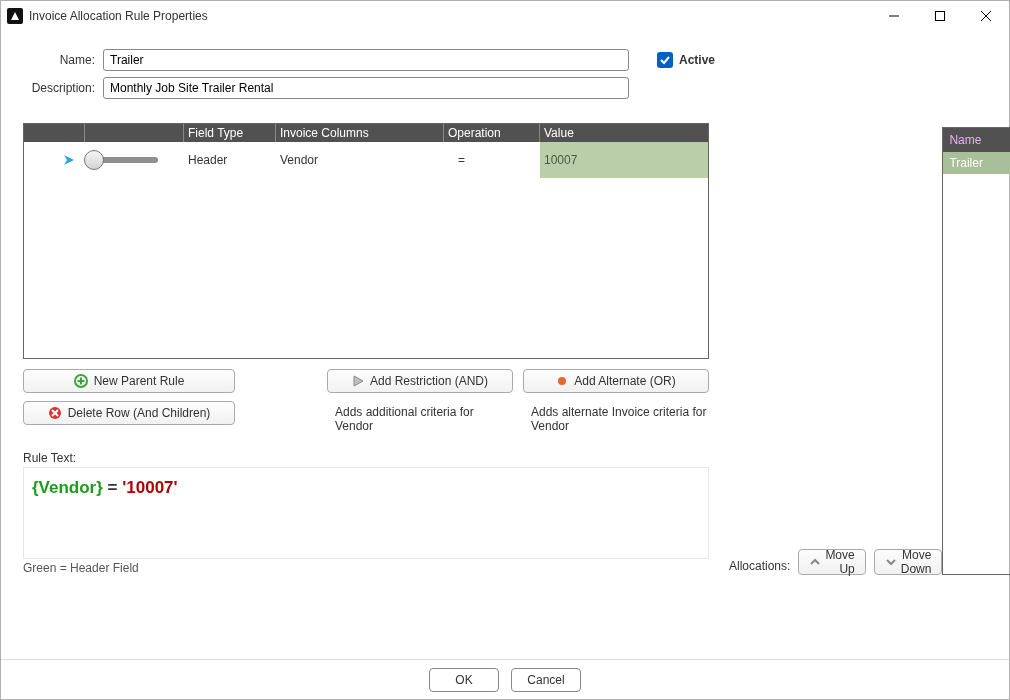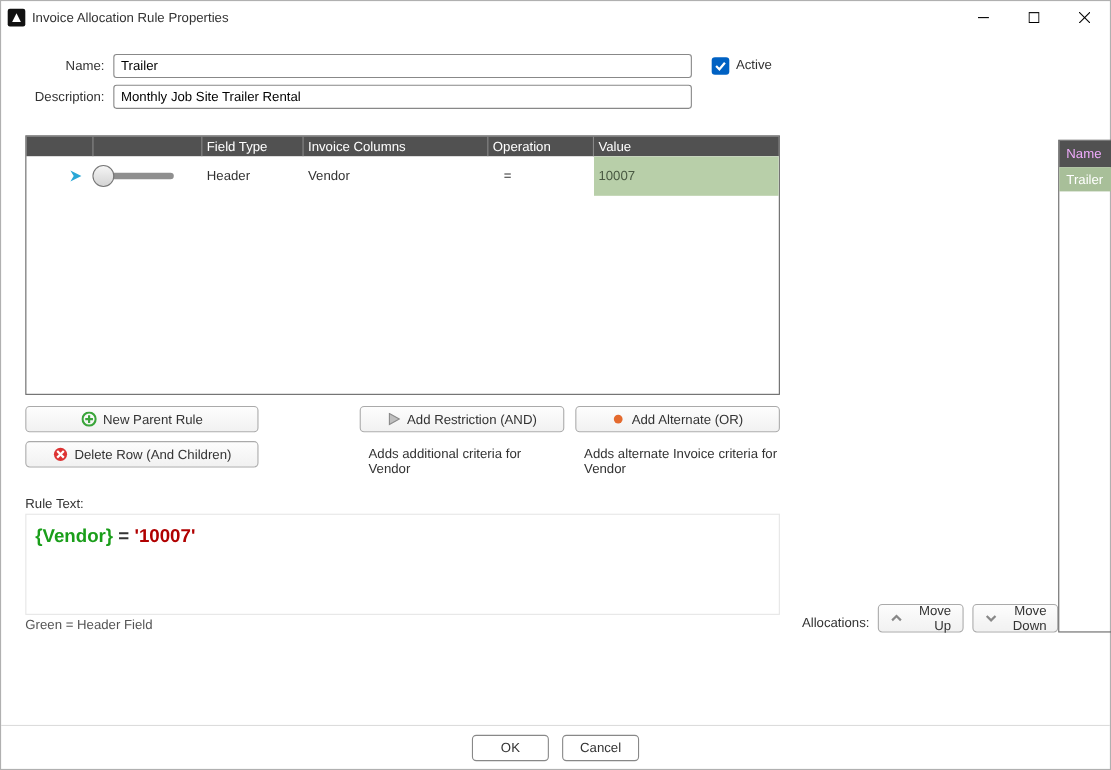--- a/index.html
+++ b/index.html
@@ -13,21 +13,21 @@
   .win-controls { display: flex; height: 100%; }
   .win-btn { width: 46px; display: flex; align-items: center; justify-content: center; }
   .win-btn svg { display: block; }
   
   .body { flex: 1 1 auto; padding: 18px 22px 0 22px; display: flex; flex-direction: column; }
   .form-row { display: flex; align-items: center; margin-bottom: 6px; }
   .form-row label { width: 80px; text-align: right; padding-right: 8px; color: #333; }
   .text-input { border: 1px solid #888; border-radius: 3px; height: 22px; padding: 2px 6px; font-size: 12px; outline: none; }
   .name-input { width: 526px; }
   .desc-input { width: 526px; }
-  .active-wrap { display: flex; margin-left: 18px; }
+  .active-wrap { display: flex; align-items: center; margin-left: 28px; font-weight: bold; }
   .chk { width: 16px; height: 16px; border-radius: 3px; background: #0061c3; display: inline-flex; align-items: center; justify-content: center; margin-right: 6px; }
   .chk svg { display: block; }
   .columns { display: flex; gap: 20px; margin-top: 18px; }
   .left-col { flex: 0 0 686px; display: flex; flex-direction: column; }
   .right-col { flex: 1 1 auto; display: flex; flex-direction: row; text-align: right; }
   
   .grid { border: 1px solid #666; height: 236px; background: #fff; display: flex; flex-direction: column; }
   .grid-head { display: flex; background: #515151; color: #fff; height: 18px; font-size: 12px; }
   .gh { border-right: 1px solid #888; padding: 1px 4px; display: flex; align-items: center; }
   .gh.sel { width: 60px; border-right: none; }
@@ -62,21 +62,21 @@
   .rt-eq { color: #333; font-weight: bold; }
   .legend { margin-top: 2px; color: #555; }
   
   .alloc-top { display: flex; align-items: flex-end; gap: 8px; margin-top: -10px; }
   .alloc-label { margin-right: auto; padding-bottom: 2px; }
   .alloc-grid { border: 1px solid #666; flex: 0 0 270px; margin-top: 4px; display: flex; flex-direction: column; }
   .alloc-head { background: #515151; color: #f0abfc; height: 18px; display: flex; align-items: center; padding: 12px 6px; }
   .alloc-row { background: #a8bf99; color: #fff; height: 22px; display: flex; align-items: center; padding: 0 6px; }
   .alloc-body { flex: 1 1 auto; }
   .alloc-btns { display: flex; gap: 6px; margin-top: 8px; }
-  .sbtn { border: 1px solid #aaa; border-radius: 4px; background: linear-gradient(#fdfdfd,#f1f1f1); height: 26px; display: inline-flex; align-items: center; gap: 14px; padding: 0 10px; }
+  .sbtn { border: 1px solid #aaa; border-radius: 4px; background: linear-gradient(#fdfdfd,#f1f1f1); height: 26px; display: inline-flex; align-items: center; gap: 4px; padding: 0 10px; }
   
   .footer { border-top: 1px solid #dcdcdc; height: 40px; display: flex; align-items: center; justify-content: center; gap: 12px; }
   .dlg-btn { border: 1px solid #888; border-radius: 4px; background: #fff; width: 70px; height: 24px; display: inline-flex; align-items: center; justify-content: center; }
   
   .ico { display: inline-flex; }
 </style>
 </head>
 <body>
 
 <div class="window">

